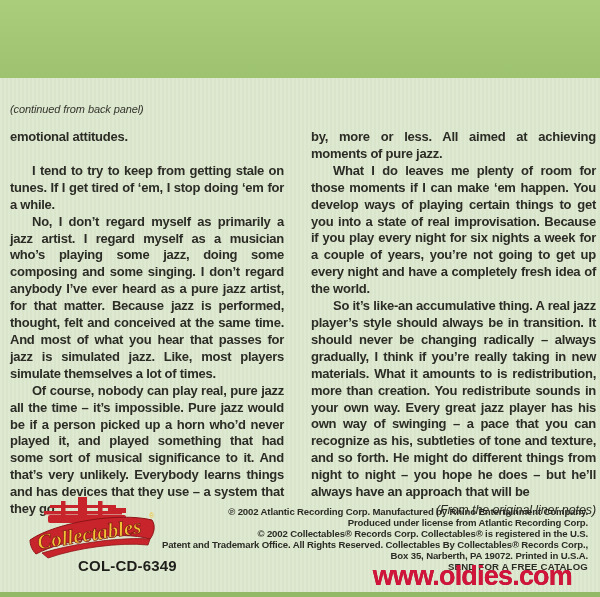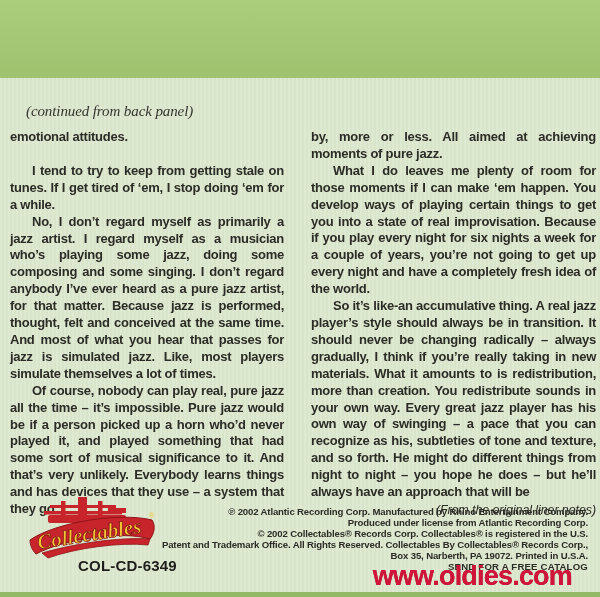--- a/index.html
+++ b/index.html
@@ -27,27 +27,26 @@
   }
   .strip-bottom {
     position: absolute;
     left: 0; bottom: 0;
     width: 600px; height: 5px;
     background: #93b967;
   }
 
   .continued-note {
     position: absolute;
-    left: 26px; top: 103px;
+    left: 10px; top: 103px;
     font-style: italic;
-    font-size: 15px;
+    font-size: 11px;
     font-weight: 400;
     color: #35352d;
     letter-spacing: -0.1px;
-    font-family: Liberation Serif, serif;
   }
 
   .col {
     position: absolute;
     top: 129px;
     font-size: 13px;
     font-weight: 700;
     line-height: 16.9px;
     text-align: justify;
     letter-spacing: -0.25px;

